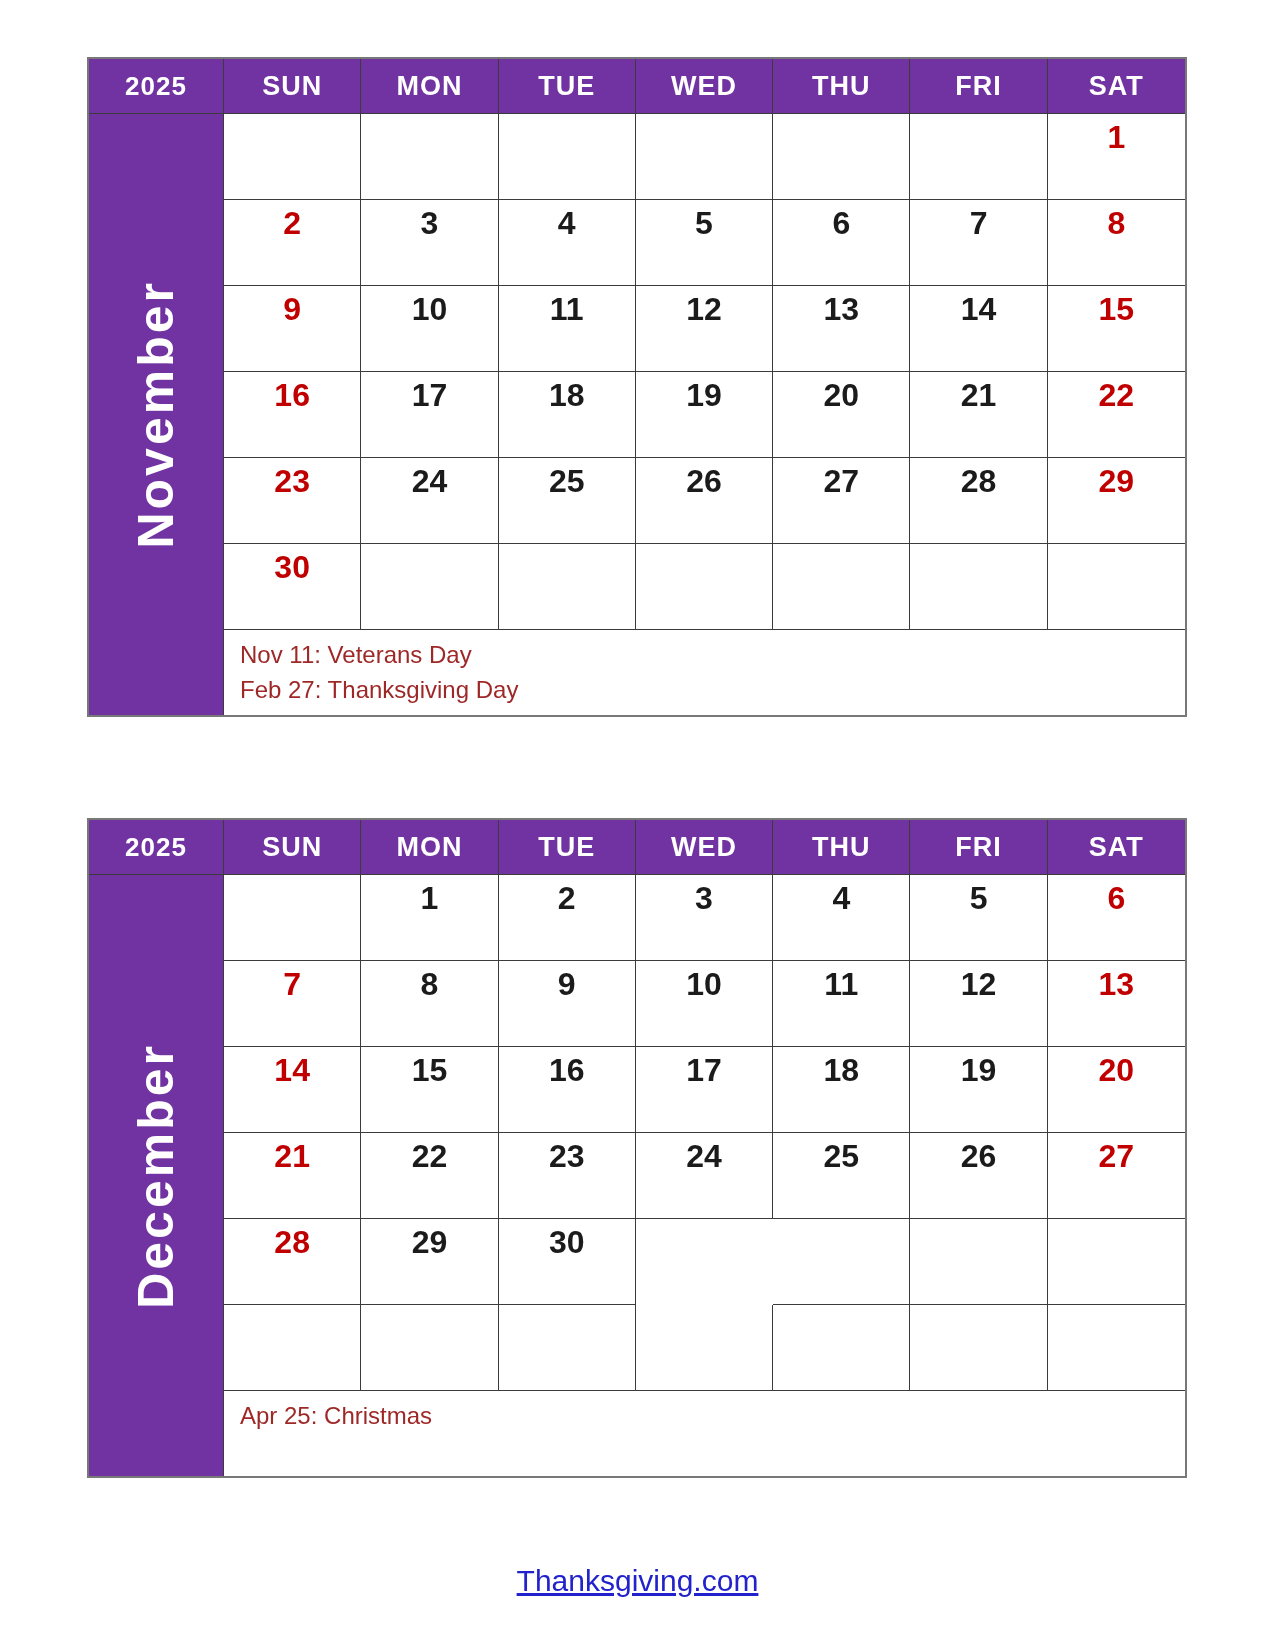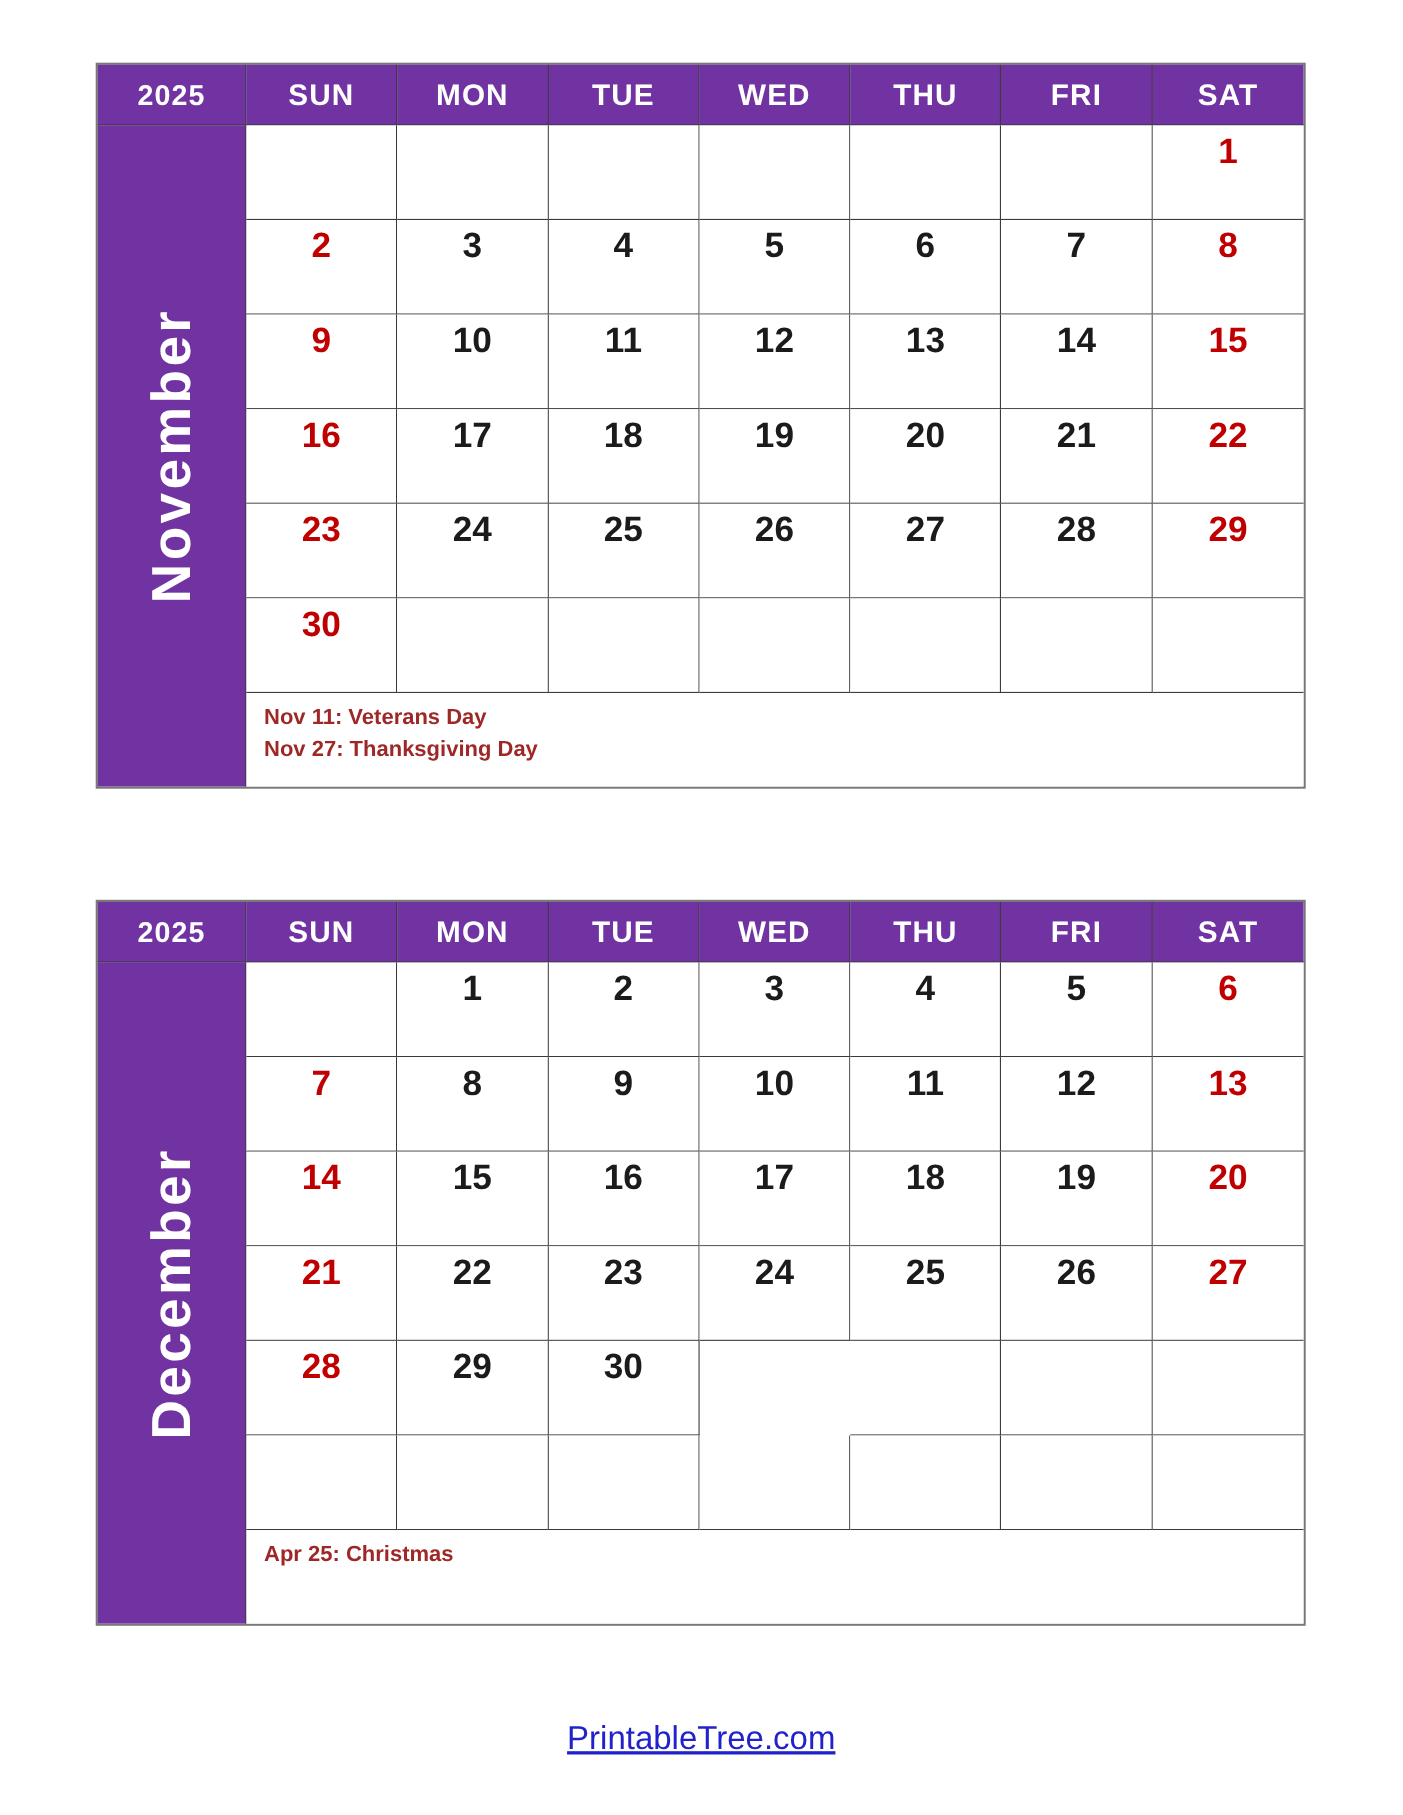--- a/index.html
+++ b/index.html
@@ -69,22 +69,22 @@
   .date-cell.weekend { color: var(--weekend-red); }
   .holiday-cell {
     grid-column: 2 / 9;
     grid-row: 8;
     background: #ffffff;
     padding: 8px 0 0 16px;
     text-align: left;
   }
   .holiday-note {
     color: var(--holiday-red);
-    font-size: 20px;
-    font-weight: bold;
+    font-size: 24px;
+    font-weight: normal;
     line-height: 1.45;
   }
   .footer {
     text-align: center;
     margin-top: 86px;
   }
   .footer a {
     color: var(--link-blue);
     font-size: 30px;
     text-decoration: underline;
@@ -145,21 +145,21 @@
         <div class="date-cell weekend last-col" style="grid-area: 6 / 8;">29</div>
         <div class="date-cell weekend" style="grid-area: 7 / 2;">30</div>
         <div class="date-cell" style="grid-area: 7 / 3;"></div>
         <div class="date-cell" style="grid-area: 7 / 4;"></div>
         <div class="date-cell" style="grid-area: 7 / 5;"></div>
         <div class="date-cell" style="grid-area: 7 / 6;"></div>
         <div class="date-cell" style="grid-area: 7 / 7;"></div>
         <div class="date-cell weekend last-col" style="grid-area: 7 / 8;"></div>
         <div class="holiday-cell">
           <div class="holiday-note">Nov 11: Veterans Day</div>
-          <div class="holiday-note">Nov 27: Thanksgiving Day</div>
+          <div class="holiday-note">Feb 27: Thanksgiving Day</div>
         </div>
       </section>
       <section class="calendar">
         <div class="hdr-cell year-cell">2025</div>
         <div class="hdr-cell wd-cell">SUN</div>
         <div class="hdr-cell wd-cell">MON</div>
         <div class="hdr-cell wd-cell">TUE</div>
         <div class="hdr-cell wd-cell">WED</div>
         <div class="hdr-cell wd-cell">THU</div>
         <div class="hdr-cell wd-cell">FRI</div>
@@ -207,15 +207,15 @@
         <div class="date-cell" style="grid-area: 7 / 5;"></div>
         <div class="date-cell" style="grid-area: 7 / 6;"></div>
         <div class="date-cell" style="grid-area: 7 / 7;"></div>
         <div class="date-cell weekend last-col" style="grid-area: 7 / 8;"></div>
         <div class="holiday-cell">
           <div class="holiday-note">Apr 25: Christmas</div>
         </div>
       </section>
     </div>
   <div class="footer">
-    <a href="#">PrintableTree.com</a>
+    <a href="#">Thanksgiving.com</a>
   </div>
 </div>
 
 </body></html>

